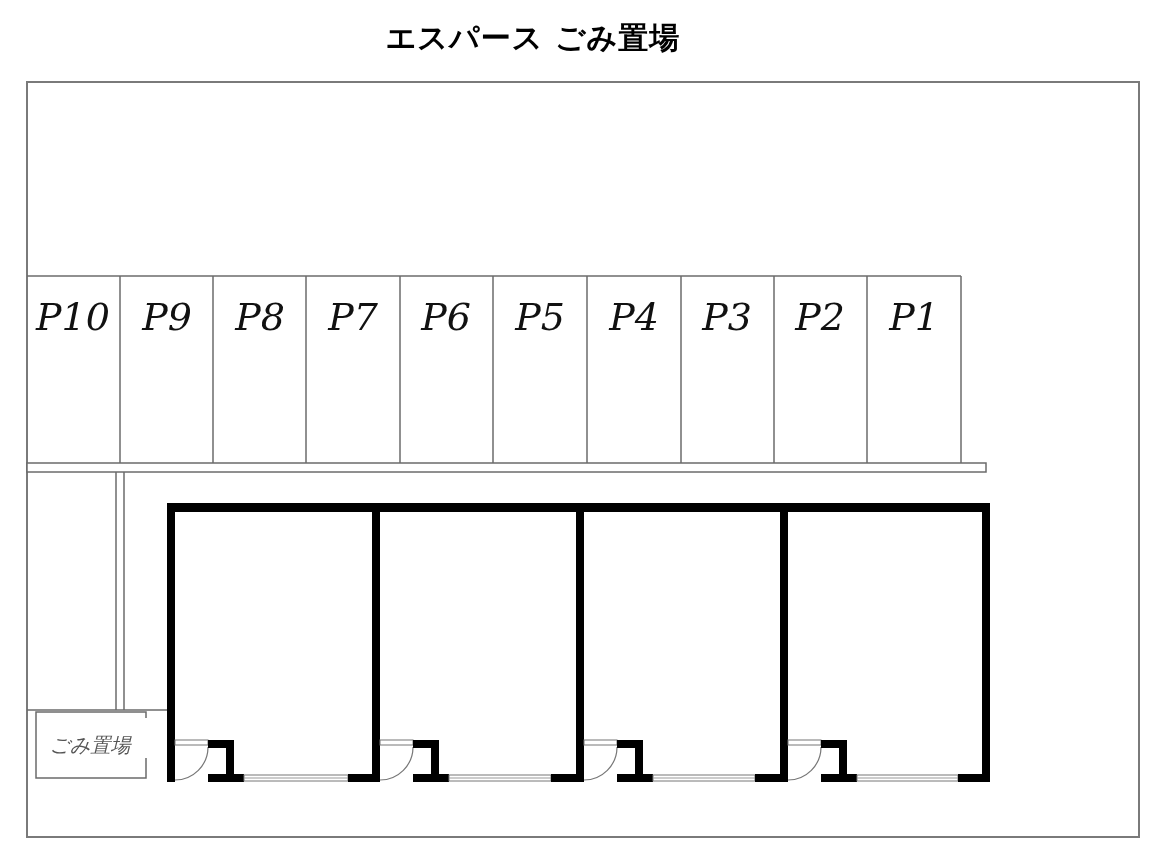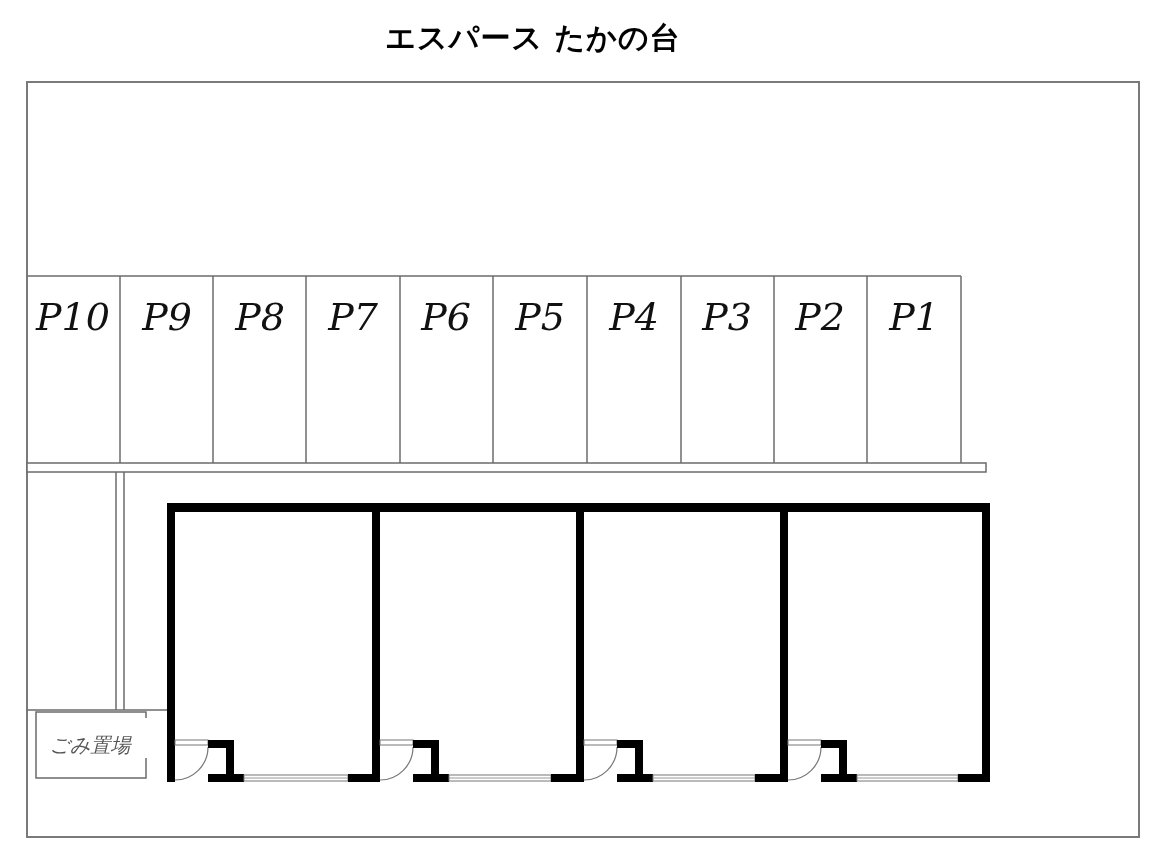--- a/index.html
+++ b/index.html
@@ -16,21 +16,21 @@
       font-style: italic; font-size: 38px; fill: #111;
     }
     .gomi {
       font-family: "DejaVu Sans", sans-serif; font-style: italic;
       font-size: 20px; fill: #555;
     }
   </style>
 </head>
 <body>
 
-<div class="title">エスパース たかの台</div>
+<div class="title">エスパース ごみ置場</div>
 
 <svg width="1172" height="855" viewBox="0 0 1172 855">
 
   <rect x="27" y="82" width="1112" height="755" fill="none" stroke="#7a7a7a" stroke-width="2"></rect>
 
   <g stroke="#6b6b6b" stroke-width="1.5" fill="none">
     <line x1="27" y1="276" x2="961" y2="276"></line>
     <line x1="961" y1="276" x2="961" y2="463"></line>
     <line x1="120" y1="276" x2="120" y2="463"></line>
     <line x1="213" y1="276" x2="213" y2="463"></line>

